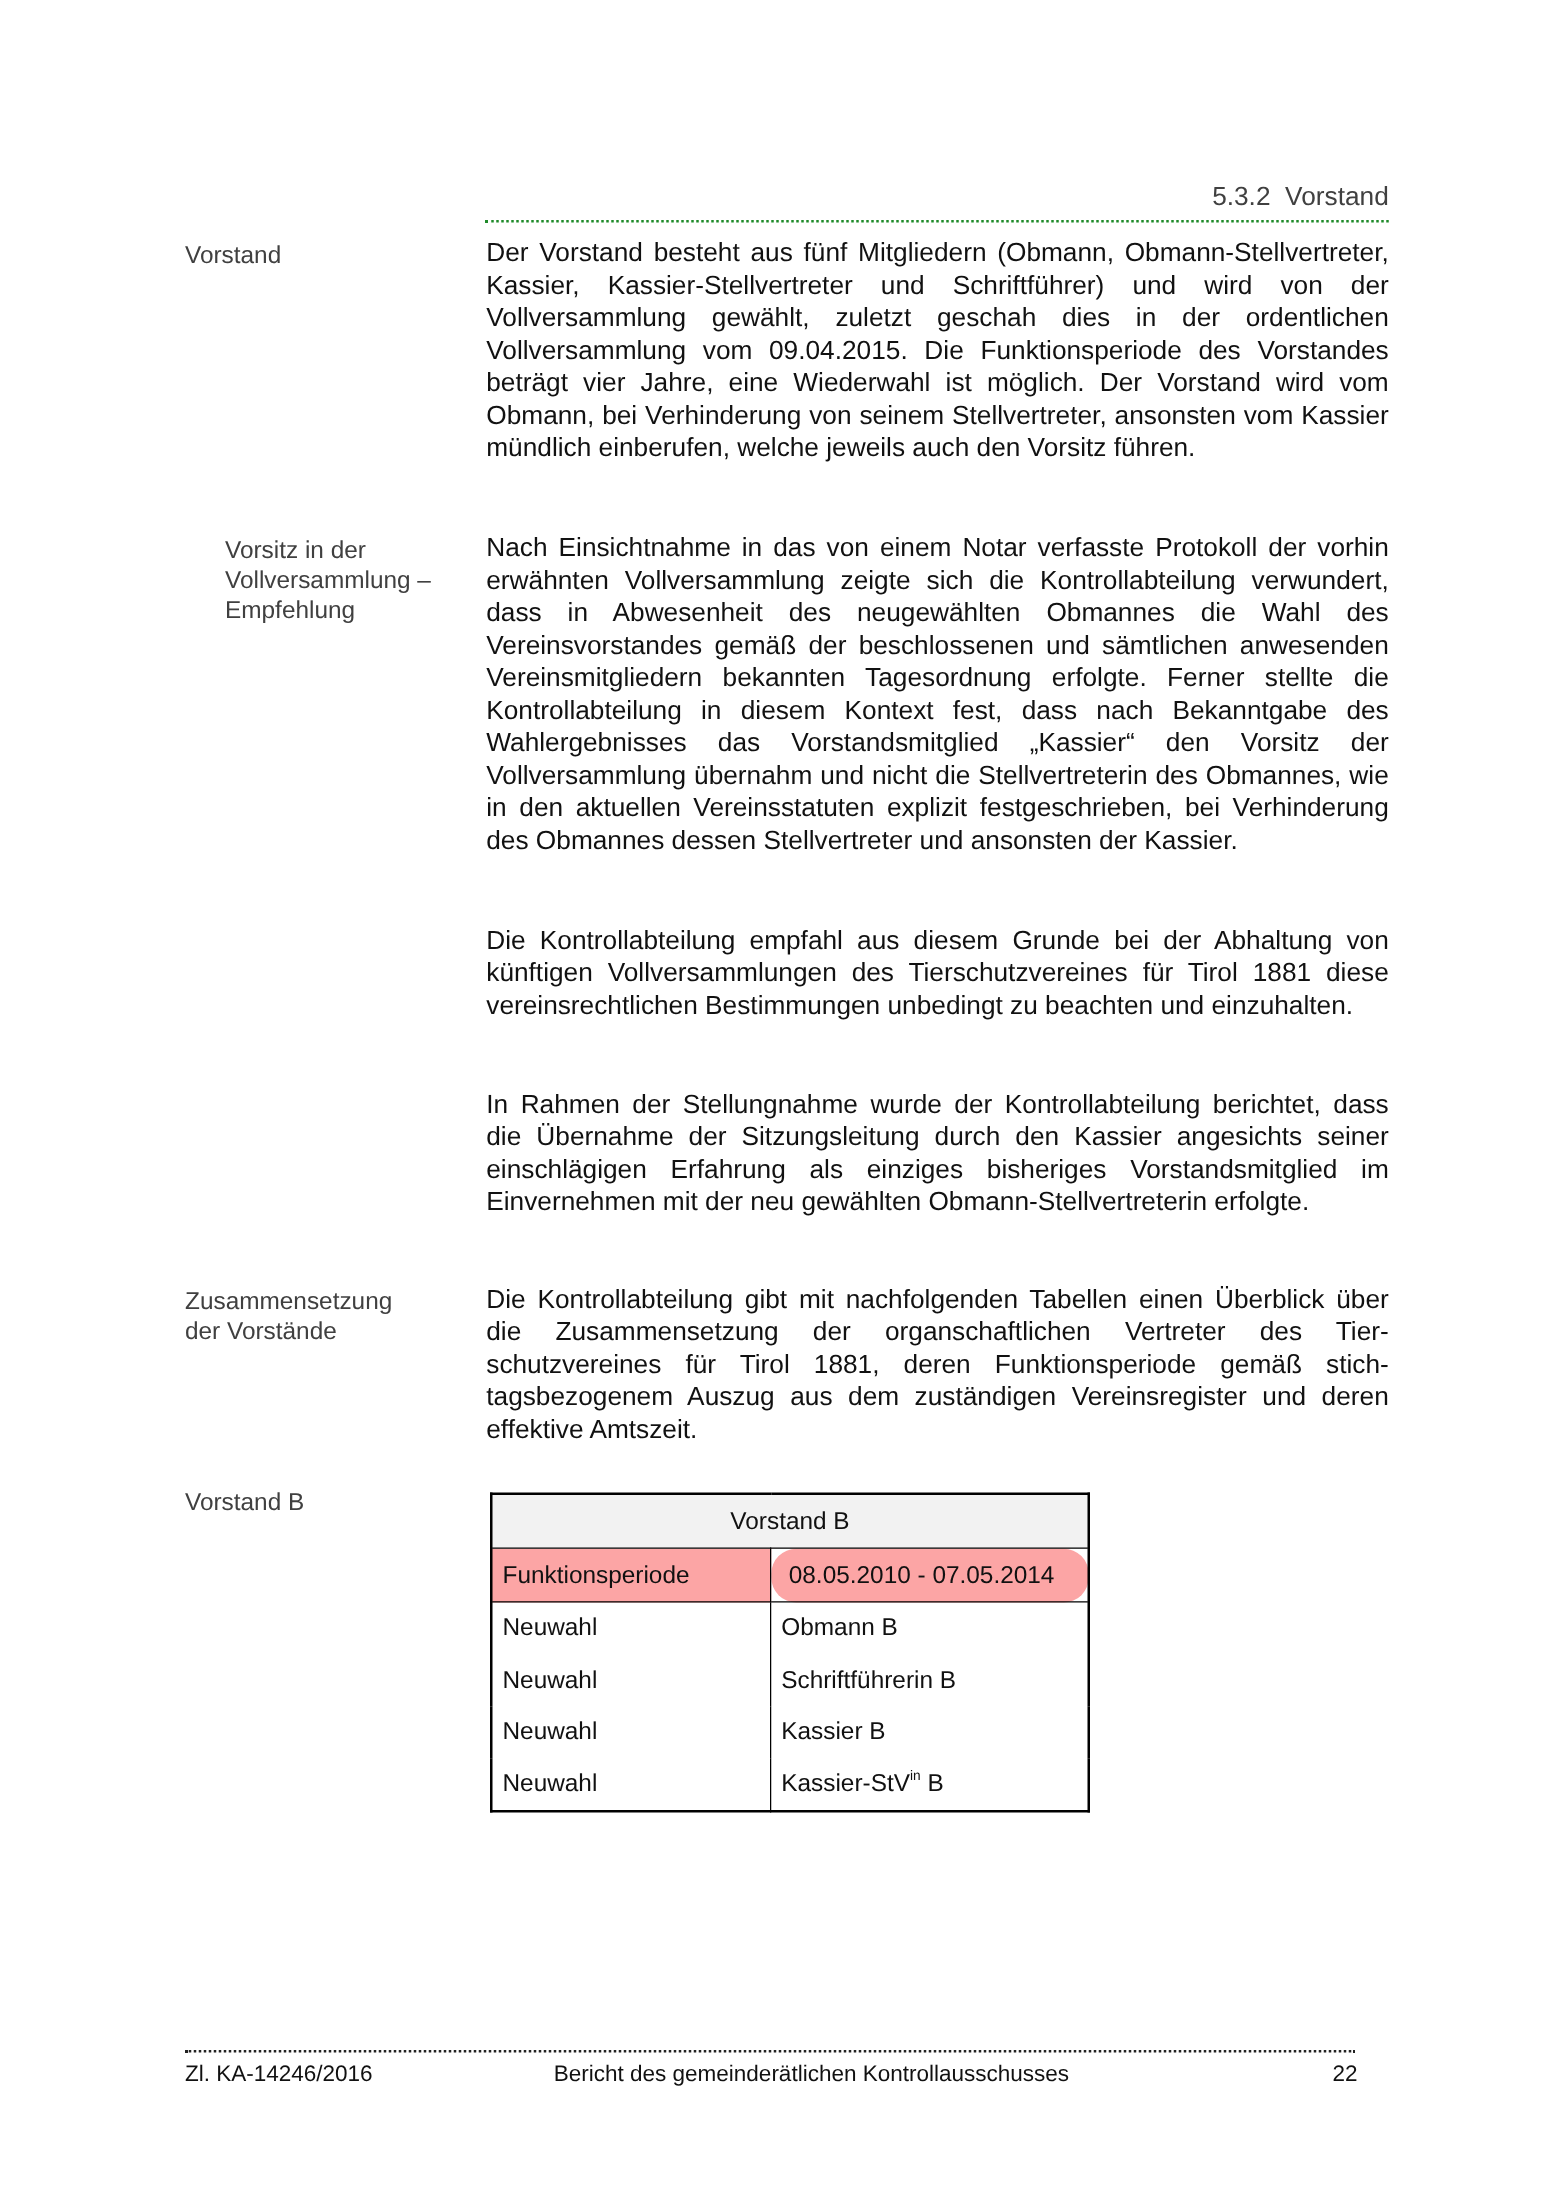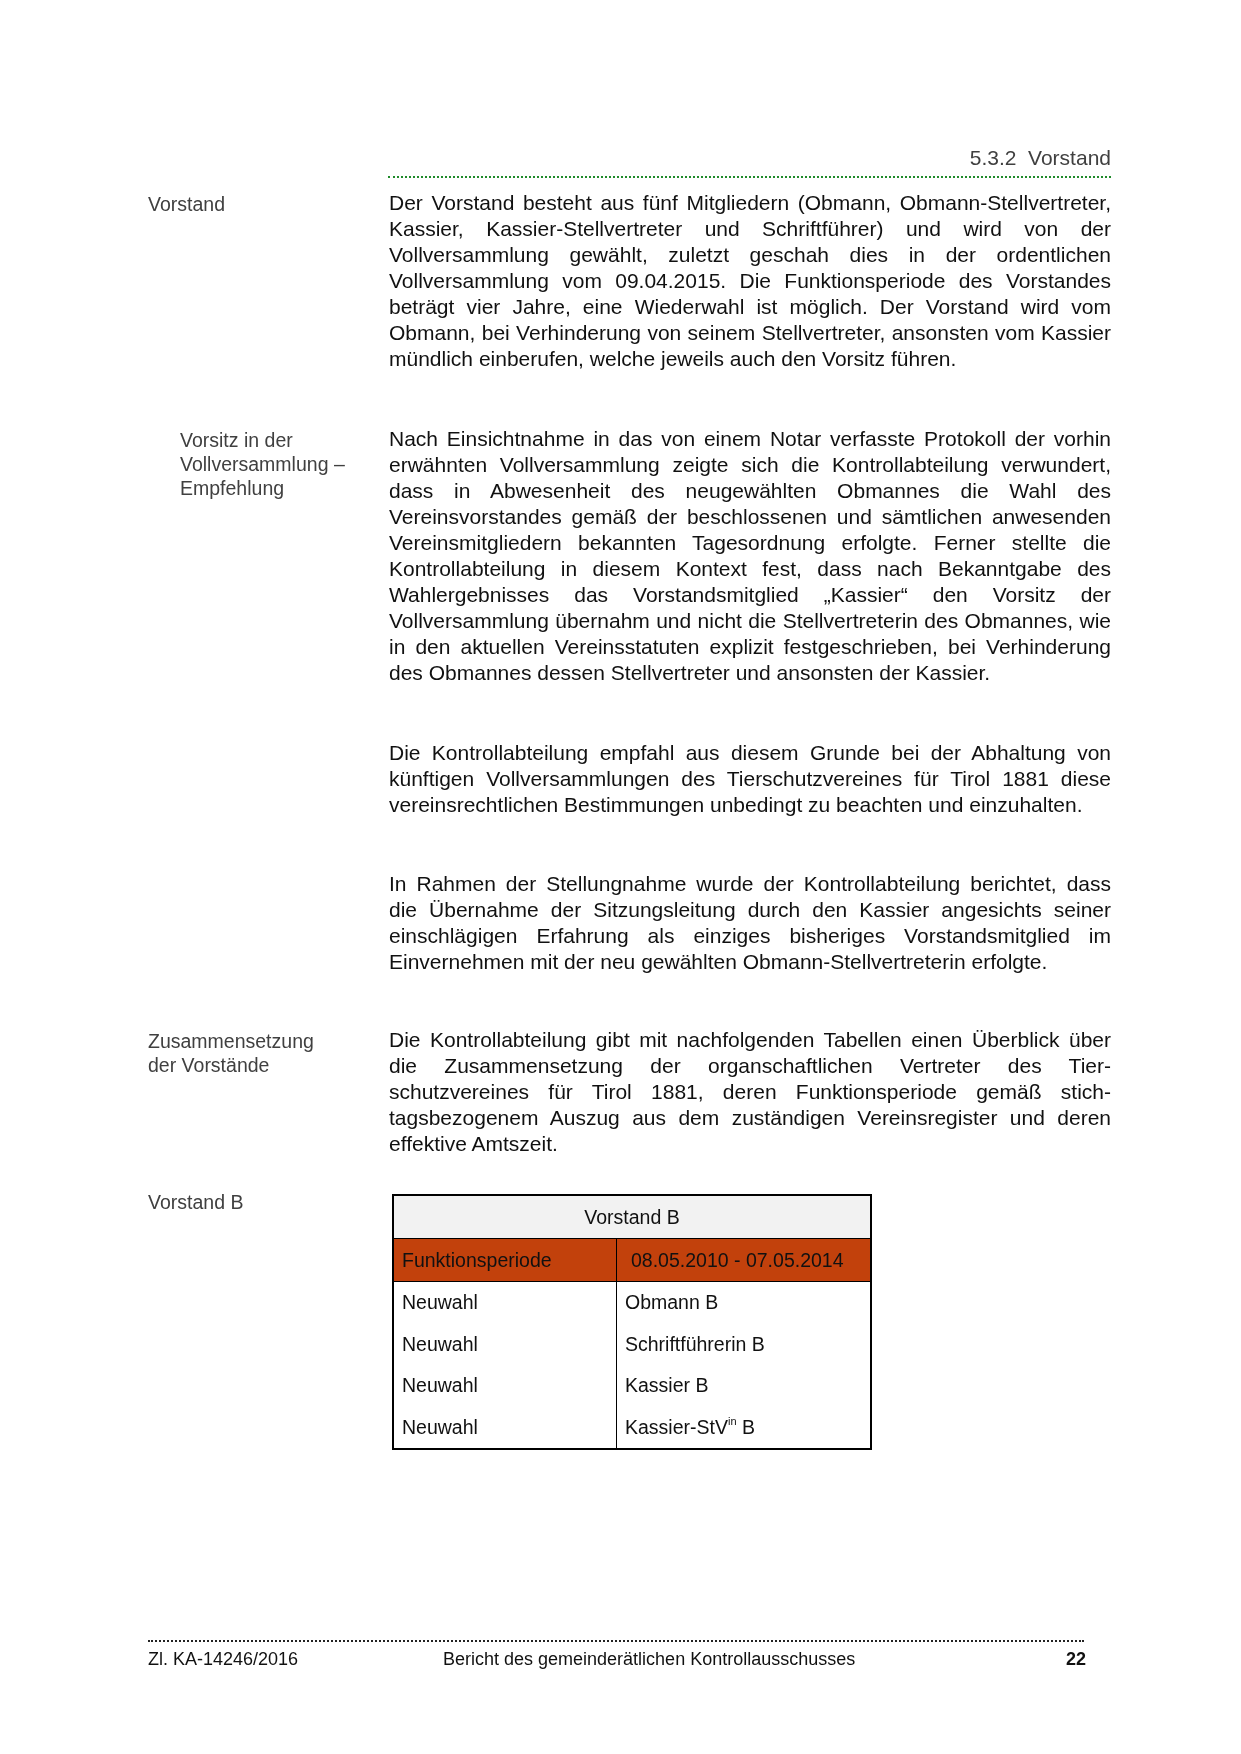--- a/index.html
+++ b/index.html
@@ -11,22 +11,22 @@
   .section-rule { position: absolute; left: 388px; top: 176px; width: 723px; height: 0;
                   border-top: 2px dotted #1f8a2a; }
   .margin-note { position: absolute; left: 148px; width: 210px; font-size: 19.5px; line-height: 24px; }
   .para { position: absolute; left: 389px; width: 722px; font-size: 21px; line-height: 26px;
           text-align: justify; hyphens: manual; }
   table.vt { position: absolute; left: 392px; top: 1194px; width: 480px; border-collapse: collapse;
              font-size: 19.5px; border: 2px solid #000; }
   table.vt td { border-left: 1px solid #000; border-right: 1px solid #000; padding: 0 8px; height: 41px; }
   table.vt td.c1 { width: 206px; }
   table.vt tr.head td { background: #f2f2f2; text-align: center; border-bottom: 1px solid #000; height: 42px; }
-  table.vt tr.meta td { background: #c2410c; border-bottom: 1px solid #000; height: 42px; }
-  table.vt tr.meta td.c2 { padding-left: 14px; }
+  table.vt tr.meta td { background: #fca5a5; border-bottom: 1px solid #000; height: 42px; }
+  table.vt tr.meta td.c2 { padding-left: 14px; border-radius: 20px; }
   table.vt tr.meta.last td { border-bottom: 2px solid #000; }
   table.vt tr.mem td { height: 41.5px; }
   sup { font-size: 11px; vertical-align: 9px; line-height: 0; }
   .footer-rule { position: absolute; left: 148px; top: 1640px; width: 936px; height: 0;
                  border-top: 2px dotted #222; }
   .footer { position: absolute; top: 1649px; font-size: 18px; text-align: center; }
 </style>
 </head>
 <body>
 
@@ -77,13 +77,13 @@
   <tr class="mem">
     <td class="c1">Neuwahl</td>
     <td class="c2"><span>Kassier-StV</span><sup>in</sup><span> B</span></td>
   </tr>
 </tbody>
   </table>
 
 <div class="footer-rule"></div>
 <div class="footer" style="left:148px;">Zl. KA-14246/2016</div>
 <div class="footer" style="left:443px;">Bericht des gemeinderätlichen Kontrollausschusses</div>
-<div class="footer" style="left:1066px;font-weight:bold;">22</div>
+<div class="footer" style="left:1066px;">22</div>
 
 </body></html>

